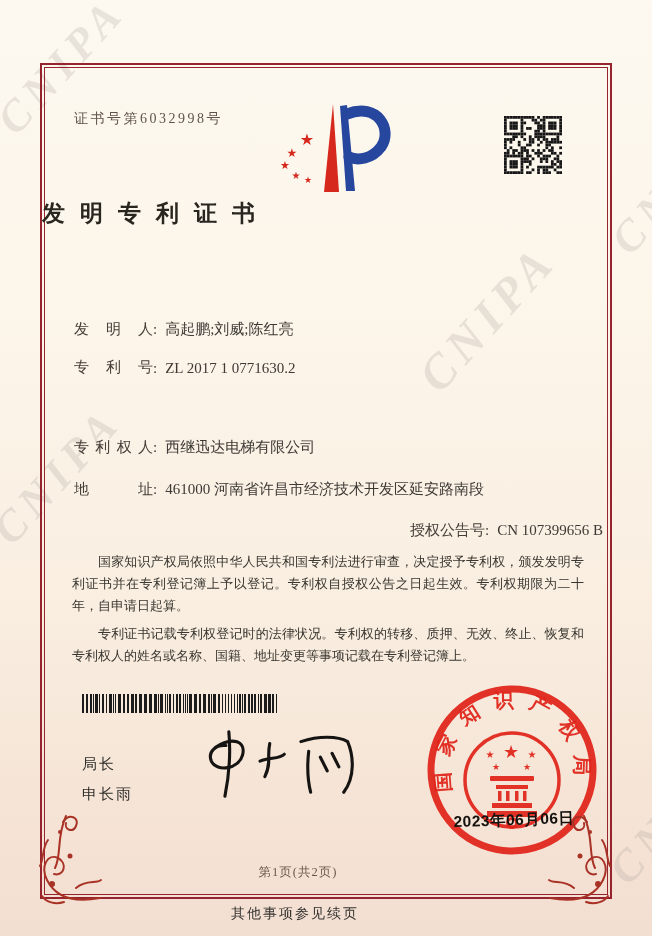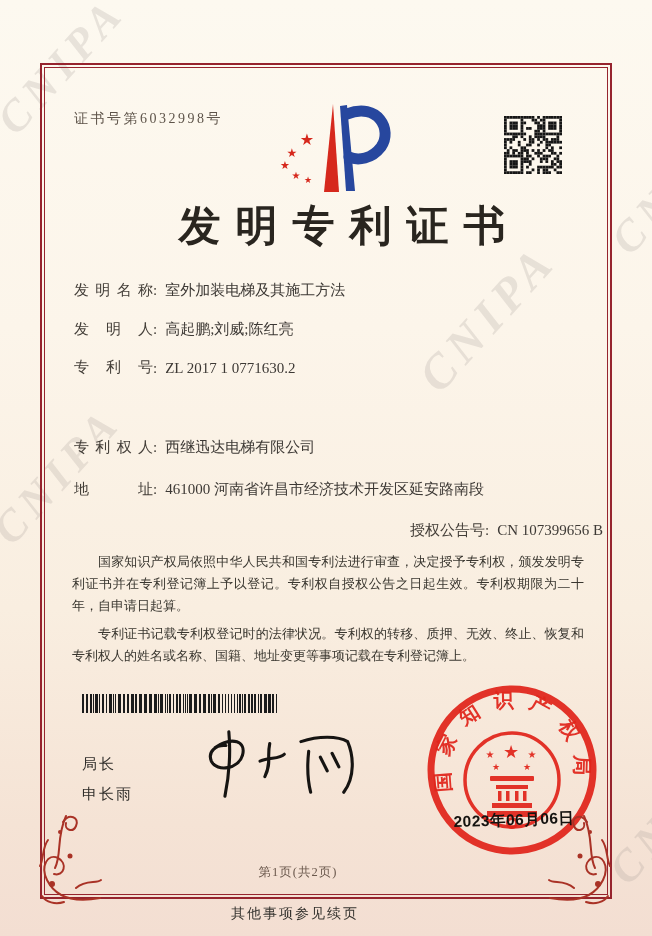--- a/index.html
+++ b/index.html
@@ -14,22 +14,22 @@
       pointer-events:none;}
   
   .frame{position:absolute;left:40px;top:63px;width:572px;height:836px;
          border:2.5px solid #96242e;box-sizing:border-box;z-index:2;}
   .frame::after{content:"";position:absolute;inset:2px;border:1px solid #96242e;}
   .content{position:absolute;inset:0;z-index:3;}
   .certno{position:absolute;left:74px;top:110px;font-size:14px;color:#5e544a;
           letter-spacing:2.5px;}
   .logo{position:absolute;left:266px;top:100px;}
   .qr{position:absolute;left:504px;top:116px;}
-  .title{position:absolute;left:56px;top:198px;width:572px;text-align:center;
-         font-size:42px;font-weight:bold;color:#29251f;letter-spacing:15px;
+  .title{position:absolute;left:27px;top:198px;width:572px;text-align:left;
+         font-size:23px;font-weight:bold;color:#29251f;letter-spacing:15px;
          padding-left:15px;box-sizing:border-box;}
   .field{position:absolute;left:74px;font-size:15px;color:#433e38;white-space:nowrap;}
   .flabel{display:inline-block;width:79px;text-align:justify;text-align-last:justify;
           vertical-align:bottom;}
   .fcolon{margin-right:8px;}
   .fvalue{color:#3d3935;}
   .grant2{position:absolute;left:336px;top:0;}
   .legal{position:absolute;left:72px;top:551px;width:512px;font-size:13px;
          line-height:22px;color:#39362f;text-align:justify;}
   .legal p{margin:0 0 6px 0;text-indent:2em;}
@@ -317,23 +317,20 @@
         <rect x="33.14285714285714" y="55.23809523809524" width="2.761904761904762" height="2.761904761904762" fill="#151515"></rect>
         <rect x="38.666666666666664" y="55.23809523809524" width="2.761904761904762" height="2.761904761904762" fill="#151515"></rect>
         <rect x="41.42857142857143" y="55.23809523809524" width="2.761904761904762" height="2.761904761904762" fill="#151515"></rect>
         <rect x="44.19047619047619" y="55.23809523809524" width="2.761904761904762" height="2.761904761904762" fill="#151515"></rect>
         <rect x="52.476190476190474" y="55.23809523809524" width="2.761904761904762" height="2.761904761904762" fill="#151515"></rect>
         <rect x="55.23809523809524" y="55.23809523809524" width="2.761904761904762" height="2.761904761904762" fill="#151515"></rect>
       </svg>
 
     <div class="title">发明专利证书</div>
 
-    <div class="field" style="top:281px;">
-      <span class="flabel">发明名称</span><span class="fcolon">:</span><span class="fvalue">室外加装电梯及其施工方法</span>
-    </div>
     <div class="field" style="top:320px;">
       <span class="flabel">发明人</span><span class="fcolon">:</span><span class="fvalue">高起鹏;刘威;陈红亮</span>
     </div>
     <div class="field" style="top:358px;">
       <span class="flabel">专利号</span><span class="fcolon">:</span><span class="fvalue">ZL 2017 1 0771630.2</span>
     </div>
     <div class="field" style="top:438px;">
       <span class="flabel">专利权人</span><span class="fcolon">:</span><span class="fvalue">西继迅达电梯有限公司</span>
     </div>
     <div class="field" style="top:480px;">

